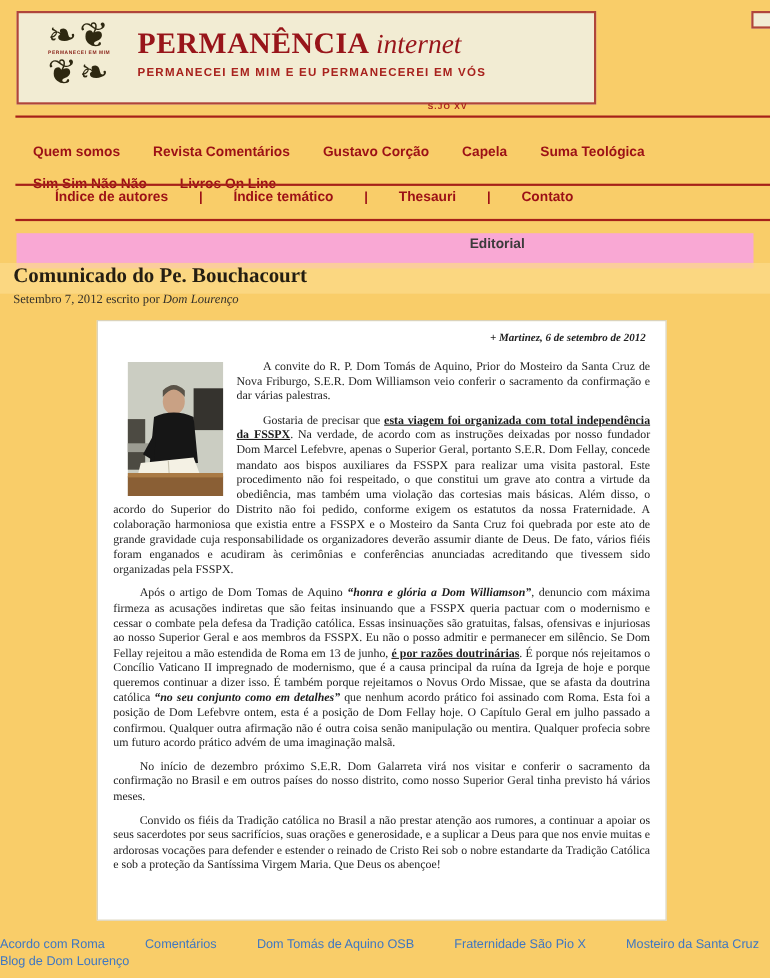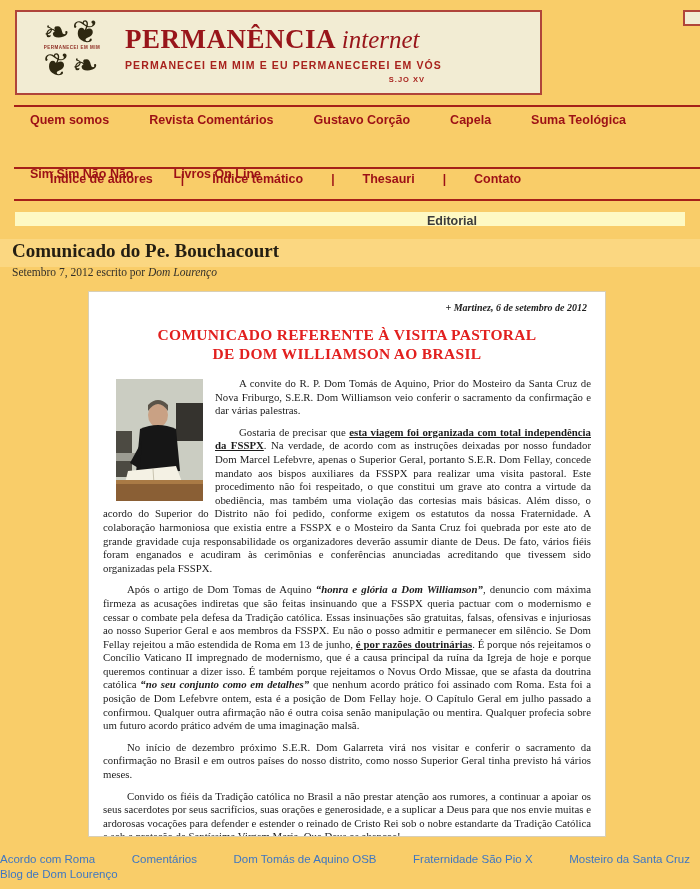--- a/index.html
+++ b/index.html
@@ -14,36 +14,36 @@
     letter-spacing:2px;text-align:center;}
   .orn-caption{left:14px;top:33px;width:82px;text-align:center;font-size:4.5px;
     letter-spacing:.5px;color:#8d2a20;font-weight:bold;}
   .head-text{left:108px;top:12px;width:410px;}
   .site-title{font-family:"Liberation Serif",serif;color:#98151a;font-size:27px;
     font-weight:bold;letter-spacing:.5px;line-height:30px;white-space:nowrap;}
   .site-title .accent{font-style:italic;font-weight:normal;font-size:25px;letter-spacing:0;}
   .site-sub{margin-top:4px;font-size:10.5px;font-weight:bold;letter-spacing:1.1px;
     color:#a8221d;white-space:nowrap;}
   .site-ref{width:300px;text-align:right;font-size:7.5px;font-weight:bold;
-    letter-spacing:1px;color:#a8221d;margin-top:4px;}
+    letter-spacing:1px;color:#a8221d;margin-top:20px;}
   .corner-box{left:683px;top:10px;width:24px;height:16px;background:#f2ecd3;
     border:2px solid #b0453a;box-sizing:border-box;}
 
   .rule{left:14px;width:686px;height:2px;background:#a62019;}
 
   
-  .nav1{left:30px;top:113px;width:655px;display:flex;flex-wrap:wrap;
-    column-gap:30px;row-gap:15px;gap:40px;}
+  .nav1{left:30px;top:131px;width:655px;display:flex;flex-wrap:wrap;
+    column-gap:30px;row-gap:15px;}
   .nav1 a,.nav2 a,.flink{color:#9c1016;font-weight:bold;font-size:12.5px;
     text-decoration:none;cursor:pointer;white-space:nowrap;}
   .nav2{left:50px;top:172px;width:620px;display:flex;column-gap:28px;align-items:center;}
   .nav-sep{color:#9c1016;font-size:12px;font-weight:bold;}
 
   
-  .edit-strip{left:15px;top:212px;width:670px;height:14px;background:#fef9c3;}
+  .edit-strip{left:15px;top:212px;width:670px;height:32px;background:#f9a8d4;}
   .edit-label{left:412px;top:2px;font-size:12.5px;font-weight:bold;color:#3b3b3b;position:absolute;}
   .title-band{left:0;top:239px;width:700px;height:28px;background:#fbda89;opacity:.75;}
   .art-title{left:12px;top:240px;width:640px;font-family:"Liberation Serif",serif;
     font-size:19px;font-weight:bold;color:#241e12;}
   .byline{left:12px;top:266px;width:640px;font-family:"Liberation Serif",serif;
     font-size:11.5px;color:#33302a;}
   .byline .auth{font-style:italic;}
 
   
   .doc{left:88px;top:291px;width:518px;height:546px;background:#ffffff;
@@ -109,24 +109,20 @@
 </div>
 
 <div class="abs title-band"></div>
 <h1 class="abs art-title" style="margin:0;">Comunicado do Pe. Bouchacourt</h1>
 <div class="abs byline">
   <span>Setembro 7, 2012 escrito por </span><span class="auth">Dom Lourenço</span>
 </div>
 
 <div class="abs doc">
   <div class="dateline">+ Martinez, 6 de setembro de 2012</div>
-  <div class="letter-head">
-    <div>COMUNICADO REFERENTE À VISITA PASTORAL</div>
-    <div>DE DOM WILLIAMSON AO BRASIL</div>
-  </div>
   <div class="letter-body" id="letter-body">
     <svg class="photo" viewBox="0 0 87 122" xmlns="http://www.w3.org/2000/svg">
       <rect x="0" y="0" width="87" height="122" fill="#cbcdc2"></rect>
       <rect x="60" y="24" width="27" height="38" fill="#35332e"></rect>
       <rect x="0" y="52" width="16" height="46" fill="#4c4a42"></rect>
       <rect x="0" y="74" width="22" height="8" fill="#9c9c92"></rect>
       <ellipse cx="42" cy="36" rx="10" ry="12" fill="#c9a184"></ellipse>
       <path d="M32 32 Q42 18 52 32 L52 26 Q42 16 32 26 Z" fill="#5a5348"></path>
       <path d="M24 50 Q42 42 60 50 L64 92 L20 94 Z" fill="#161616"></path>
       <path d="M26 62 L14 84 L24 90 Z" fill="#161616"></path>

